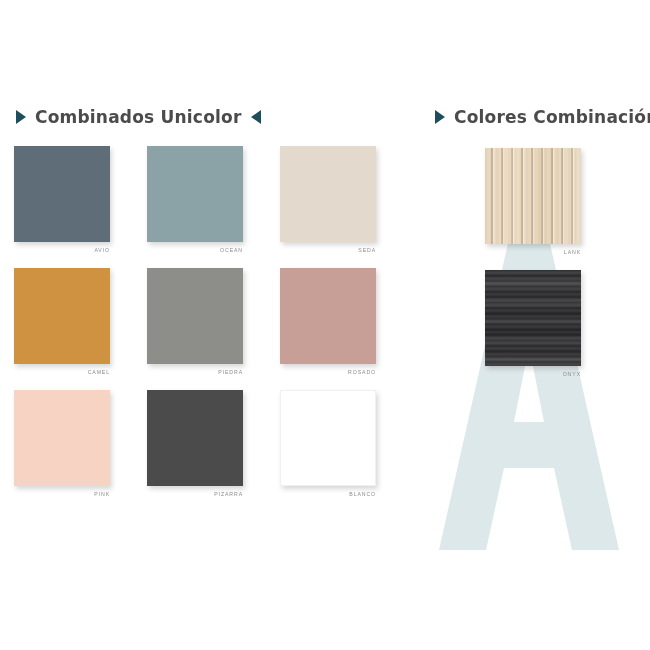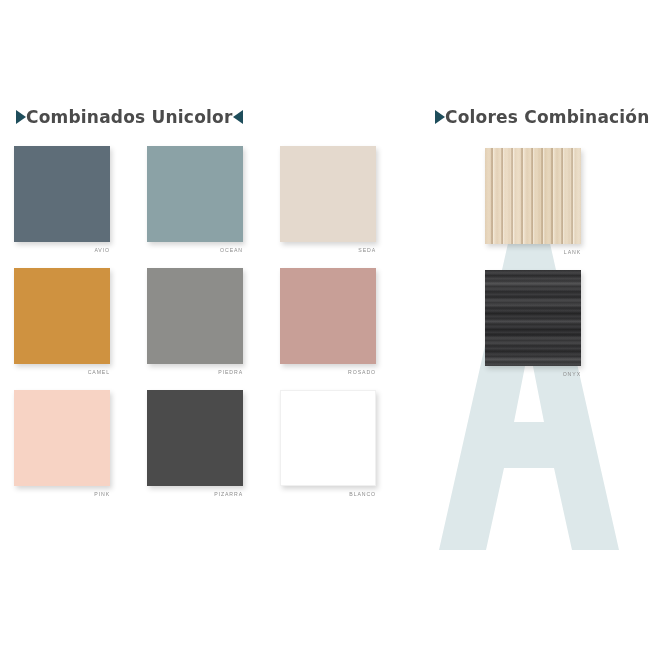--- a/index.html
+++ b/index.html
@@ -48,20 +48,21 @@
     left: 415px;
     top: 104px;
     width: 235px;
     z-index: 2;
   }
 
   
   .heading {
     display: flex;
     align-items: center;
+    gap: 9px;
     white-space: nowrap;
     padding-left: 16px;
     height: 26px;
   }
   .panel-right .heading { padding-left: 20px; }
 
   .tri {
     width: 0;
     height: 0;
     border-top: 7px solid transparent;

